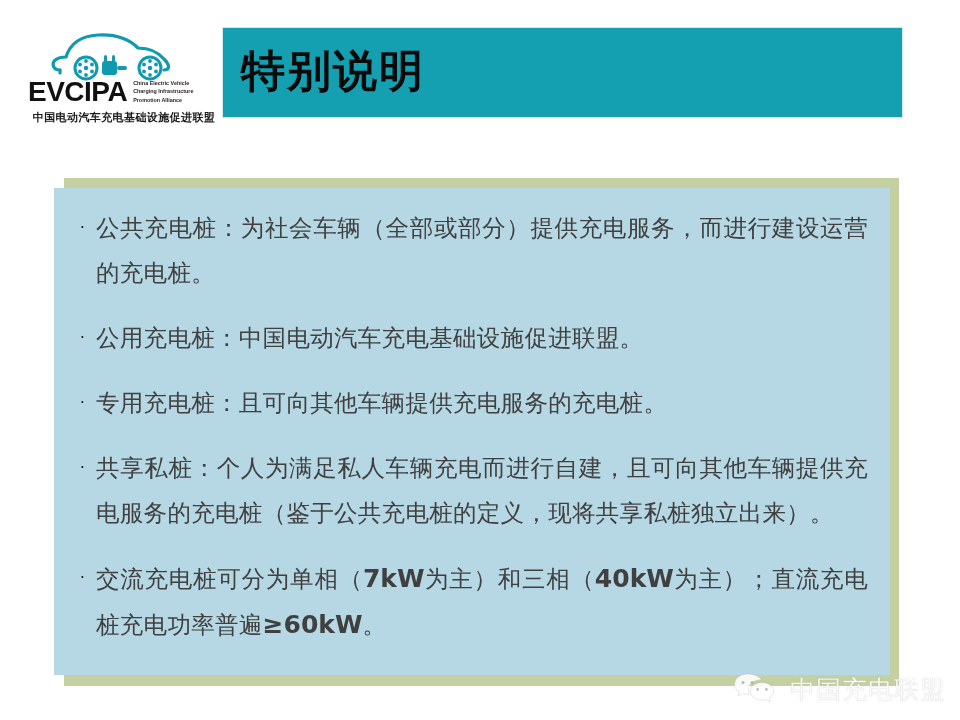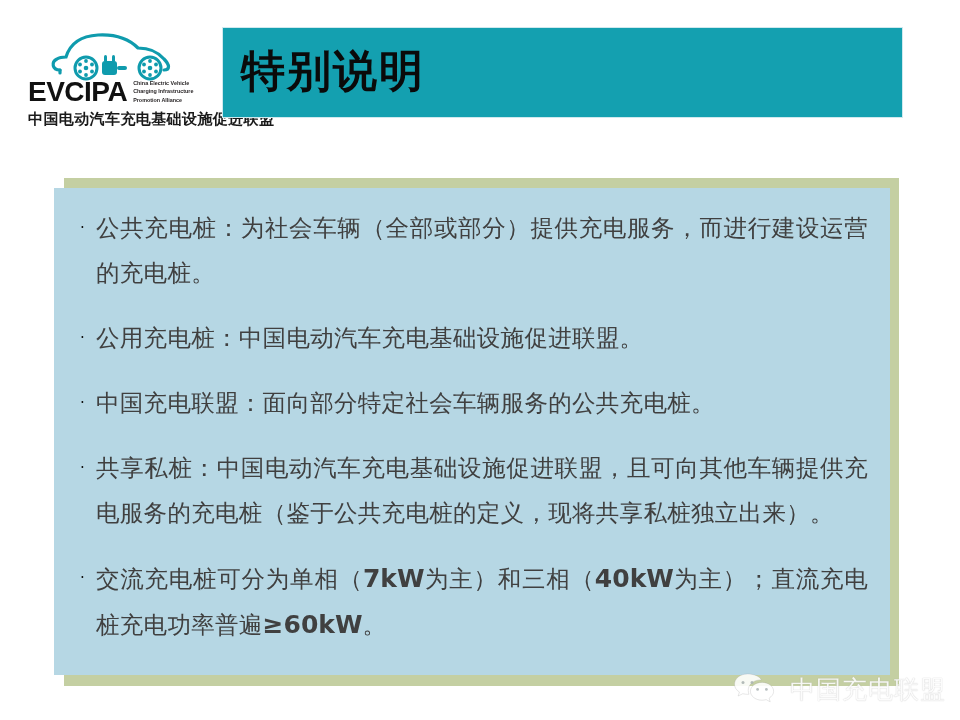--- a/index.html
+++ b/index.html
@@ -67,21 +67,21 @@
   }
 
   #logo-cn {
     position: absolute;
     left: 0px;
     top: 84px;
     width: 192px;
     text-align: center;
     font-family: "Liberation Sans", sans-serif;
     font-weight: bold;
-    font-size: 15px;
+    font-size: 11px;
     letter-spacing: 0.4px;
     color: #1a1a1a;
     white-space: nowrap;
   }
 
   #title-bar {
     position: absolute;
     left: 222px;
     top: 27px;
     width: 681px;
@@ -252,26 +252,26 @@
       <span class="bullet-body">公共充电桩：为社会车辆（全部或部分）提供充电服务，而进行建设运营的充电桩。</span>
     </div>
 
     <div class="bullet" id="bullet-2">
       <span class="bullet-marker">·</span>
       <span class="bullet-body">公用充电桩：中国电动汽车充电基础设施促进联盟。</span>
     </div>
 
     <div class="bullet" id="bullet-3">
       <span class="bullet-marker">·</span>
-      <span class="bullet-body">中国充电联盟：面向部分特定社会车辆服务的公共充电桩。</span>
+      <span class="bullet-body">专用充电桩：且可向其他车辆提供充电服务的充电桩。</span>
     </div>
 
     <div class="bullet" id="bullet-4">
       <span class="bullet-marker">·</span>
-      <span class="bullet-body">共享私桩：中国电动汽车充电基础设施促进联盟，且可向其他车辆提供充电服务的充电桩（鉴于公共充电桩的定义，现将共享私桩独立出来）。</span>
+      <span class="bullet-body">共享私桩：个人为满足私人车辆充电而进行自建，且可向其他车辆提供充电服务的充电桩（鉴于公共充电桩的定义，现将共享私桩独立出来）。</span>
     </div>
 
     <div class="bullet" id="bullet-5">
       <span class="bullet-marker">·</span>
       <span class="bullet-body" id="bullet-5-text">交流充电桩可分为单相（<span class="lat">7kW</span>为主）和三相（<span class="lat">40kW</span>为主）；直流充电桩充电功率普遍<span class="lat">≥60kW</span>。</span>
     </div>
 
   </div>
 
   <div id="watermark">

